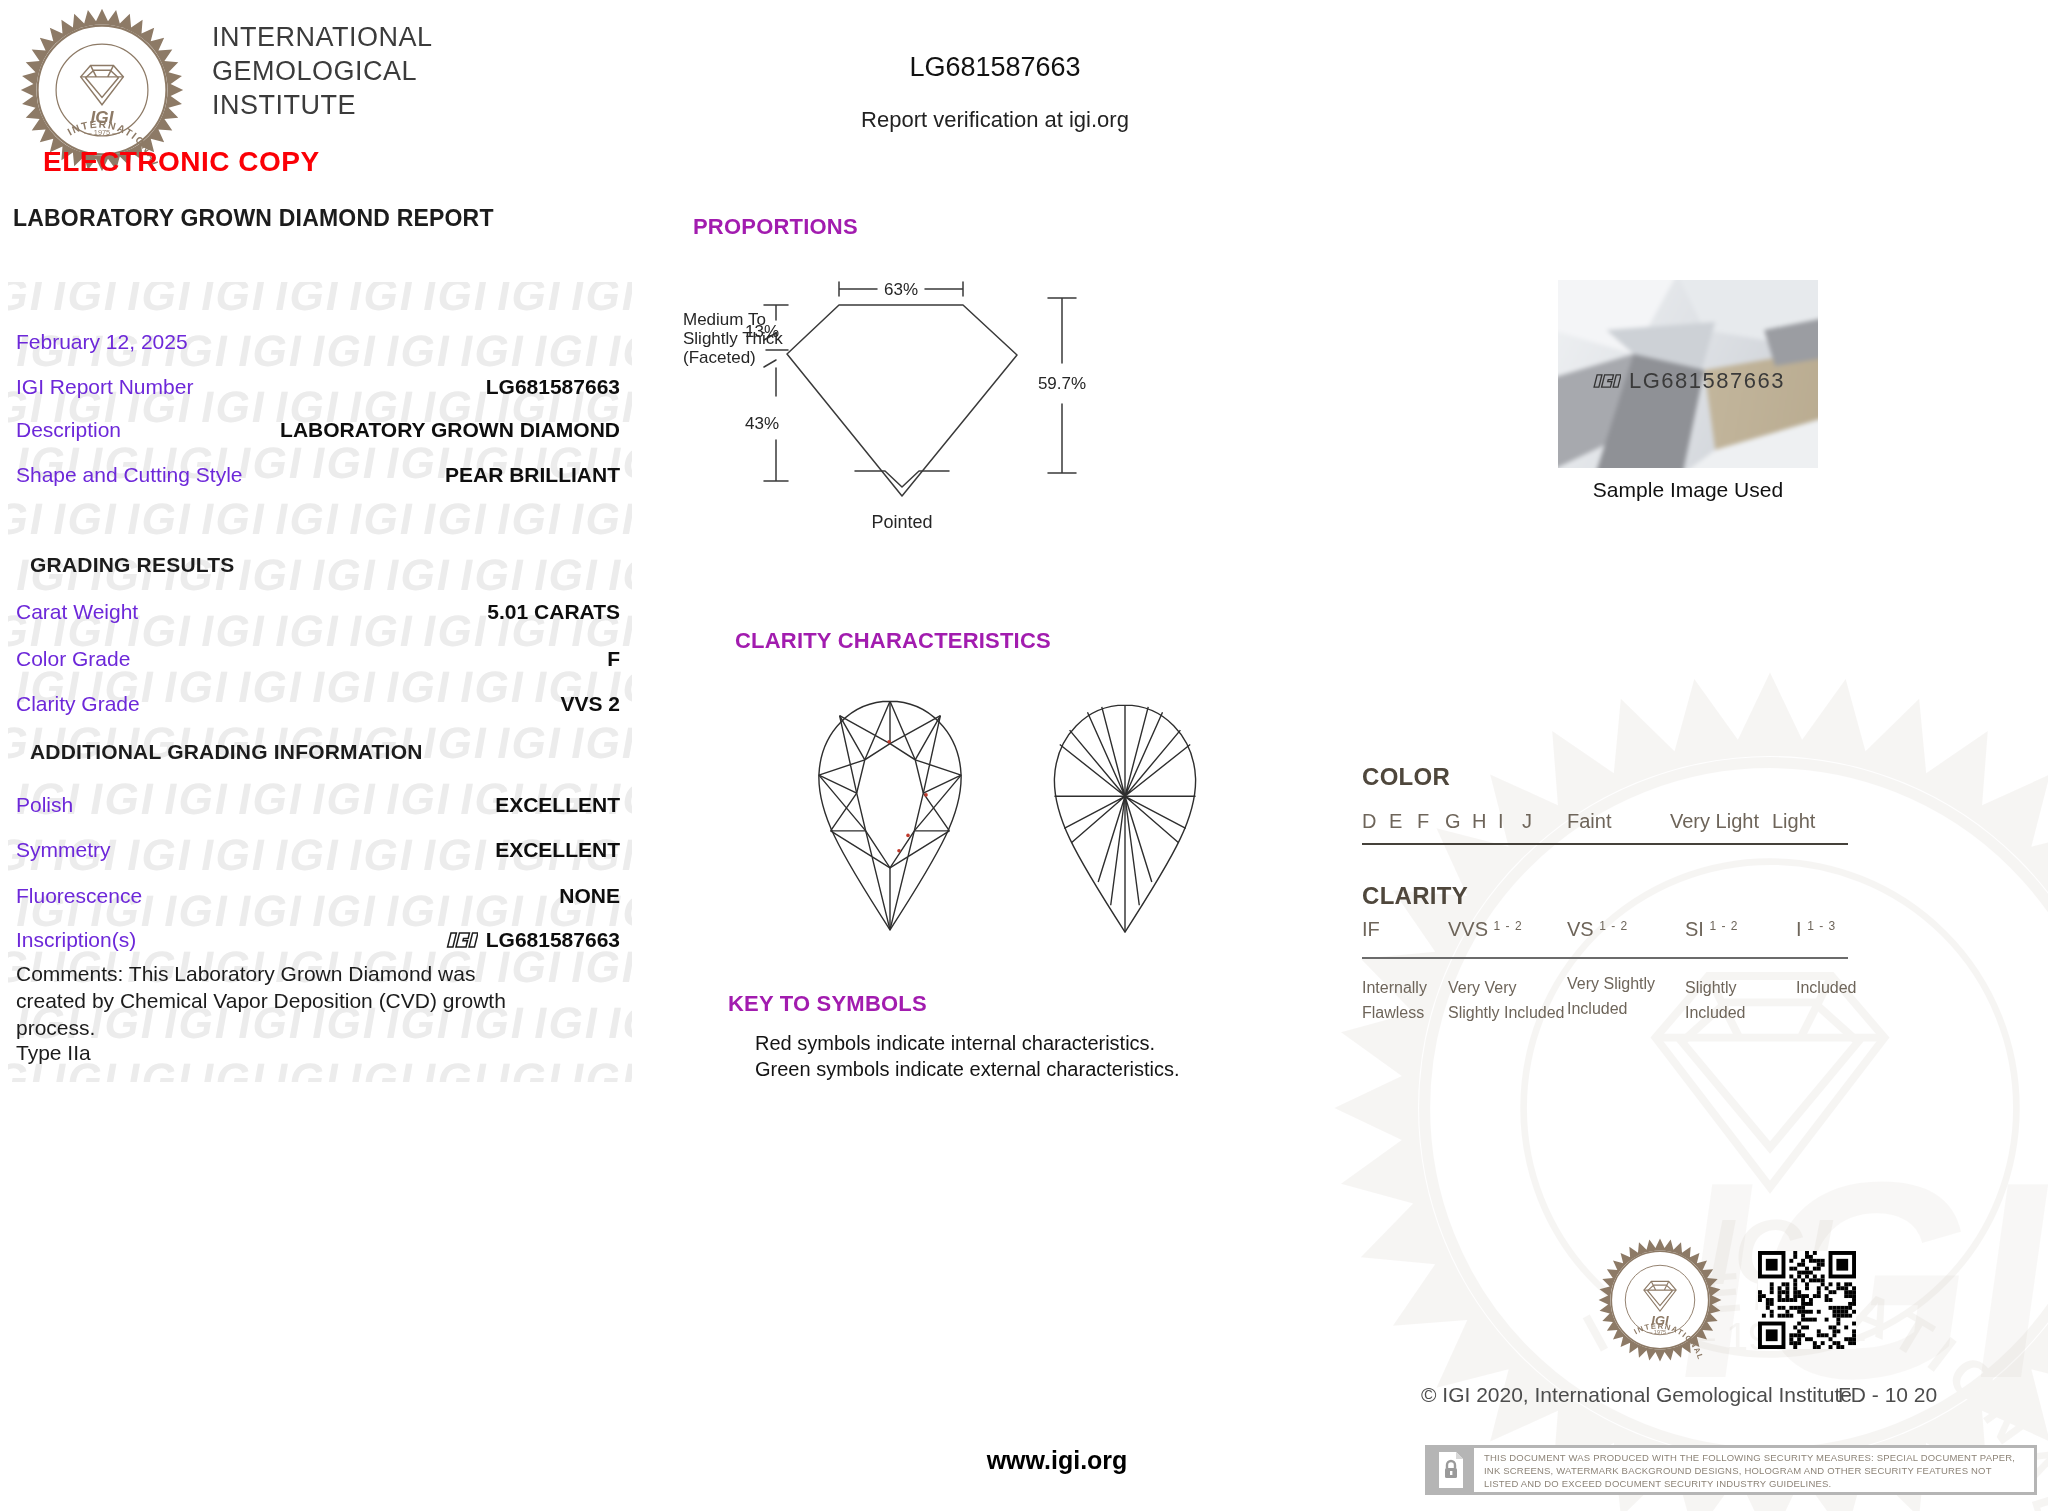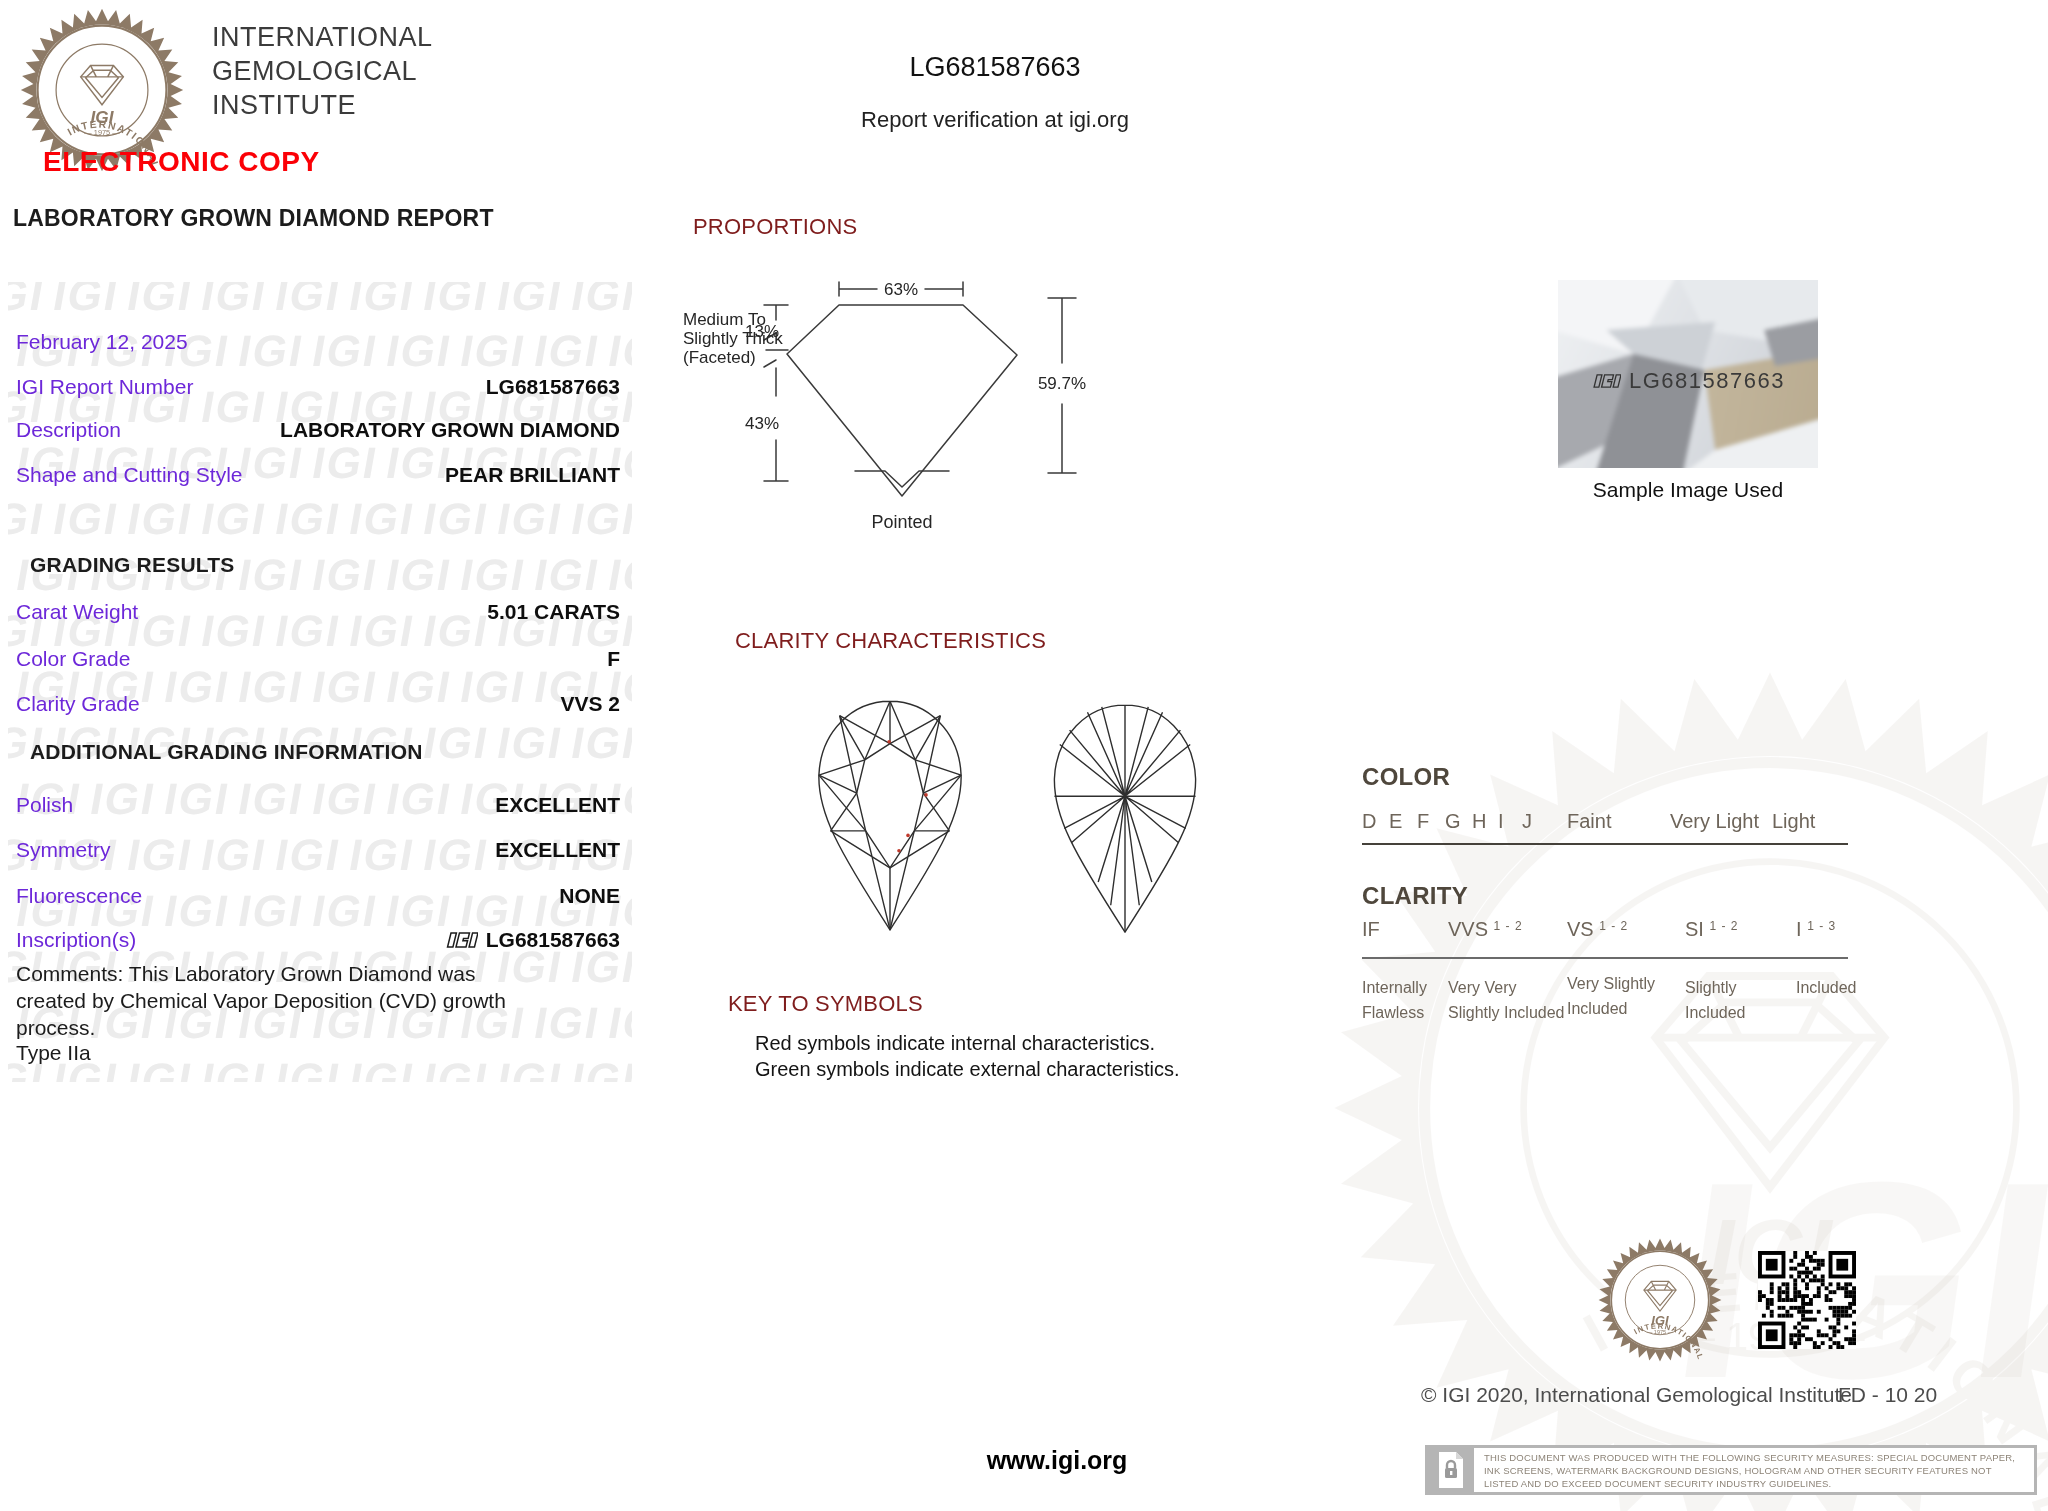--- a/index.html
+++ b/index.html
@@ -28,21 +28,21 @@
   .prow{position:absolute;left:8px;right:12px;display:flex;justify-content:space-between;
         font-size:21px;z-index:1;}
   .prow .lbl{color:#6d28d9;}
   .prow .val{font-weight:bold;color:#0e0e0e;text-align:right;}
   .pheading{position:absolute;left:22px;font-size:21px;font-weight:bold;z-index:1;letter-spacing:.2px;}
   #comments{position:absolute;left:8px;top:678px;width:525px;font-size:21px;line-height:27px;z-index:1;}
   #type-line{position:absolute;left:8px;top:759px;font-size:21px;z-index:1;}
   .insc{display:flex;align-items:center;gap:8px;}
 
   
-  .sec-h{font-size:22px;font-weight:normal;color:#7f1d1d;letter-spacing:.2px;}
+  .sec-h{font-size:22px;font-weight:bold;color:#a21caf;letter-spacing:.2px;}
 
   
   svg text{font-family:"Liberation Sans",sans-serif;}
   .diagram line,.diagram path,.diagram polygon,.diagram polyline{vector-effect:non-scaling-stroke;}
 
   
   .key-line{font-size:20px;color:#141414;line-height:26px;}
 
   
   #sample-image{left:1558px;top:280px;width:260px;height:188px;overflow:hidden;background:#dfe2e6;}

